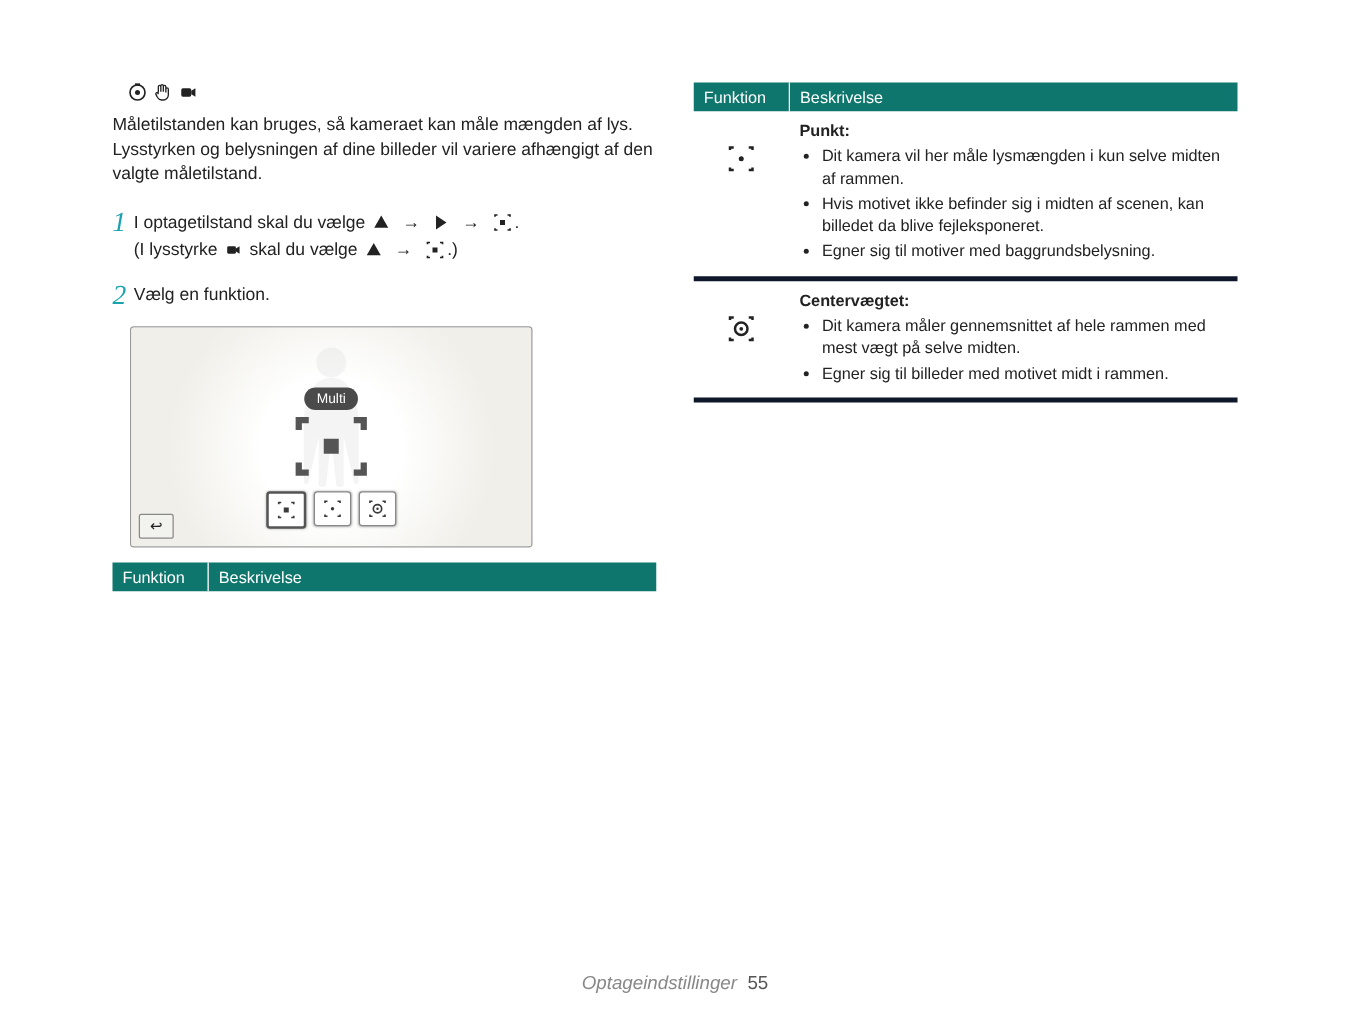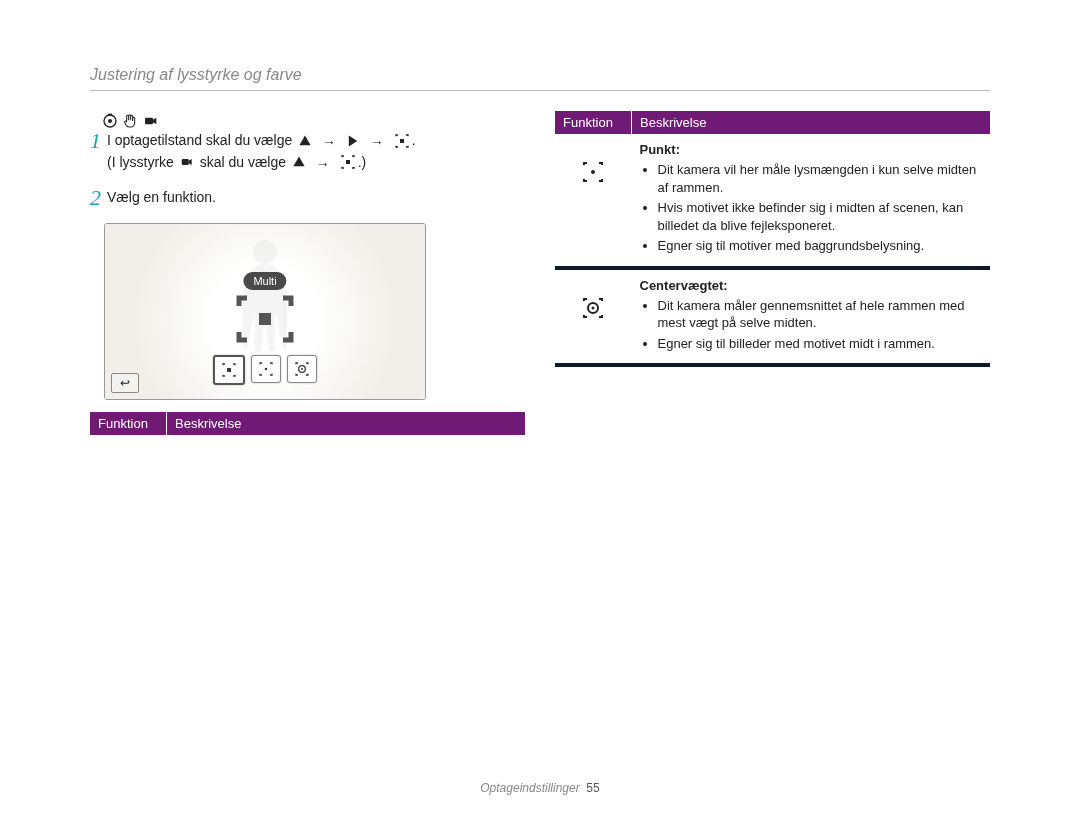--- a/index.html
+++ b/index.html
@@ -134,21 +134,21 @@
     display:flex; align-items:center; justify-content:center;
     font-size:12px;
   }
 
   table.func-table {
     border-collapse: collapse;
     width: 100%;
     font-size: 13px;
   }
   table.func-table th {
-    background: #701a75;
+    background: #0f766e;
     color: #fff;
     font-weight: 400;
     text-align: left;
     padding: 4px 8px;
   }
   table.func-table th.col1 {
     border-right: 1px solid #fff;
     width: 60px;
   }
   table.func-table td {
@@ -170,53 +170,53 @@
     margin-bottom: 3px;
     line-height: 1.35;
   }
   .bold { font-weight: bold; }
   .footer {
     position: absolute;
     bottom: 20px;
     width: 1080px;
     left:0;
     text-align: center;
-    font-size: 12px;
+    font-size: 15px;
     color: #555;
   }
   .footer .sec { font-style: italic; color:#888; }
   
   svg.icon16 { width:16px; height:16px; vertical-align:-3px; }
   svg.icon14 { width:14px; height:14px; vertical-align:-2px; }
 </style>
 </head>
 <body>
 
 <div class="page">
-  <div class="header">Justering af lysstyrke og farve</div>
 
   <div class="columns">
 
     <div class="col">
       <span class="title-icons">
         
         <svg class="icon16" viewBox="0 0 24 24">
             <circle cx="12" cy="12" r="9" fill="none" stroke="#222" stroke-width="2"></circle>
             <circle cx="12" cy="12" r="3" fill="#222"></circle>
             <rect x="9" y="1" width="6" height="3" fill="#222"></rect>
           </svg>
         <svg class="icon16" viewBox="0 0 24 24">
             <path d="M7 12 V5 a1.5 1.5 0 0 1 3 0 V11 M10 11 V4 a1.5 1.5 0 0 1 3 0 V11 M13 11 V5 a1.5 1.5 0 0 1 3 0 V12 M16 12 V8 a1.5 1.5 0 0 1 3 0 V15 a6 6 0 0 1 -6 6 h-2 a6 6 0 0 1 -5 -3 l-2 -4 a1.5 1.5 0 0 1 2.5 -1.5 L7 14" fill="none" stroke="#222" stroke-width="1.6"></path>
           </svg>
         <svg class="icon16" viewBox="0 0 24 24">
             <rect x="3" y="7" width="12" height="10" rx="2" fill="#222"></rect>
             <path d="M15 10 l5 -3 v10 l-5 -3 Z" fill="#222"></path>
           </svg>
       </span>
 
+      <p class="intro">Måletilstanden kan bruges, så kameraet kan måle mængden af lys. Lysstyrken og belysningen af dine billeder vil variere afhængigt af den valgte måletilstand.</p>
 
       <div class="steps">
         <div class="step">
           <div class="step-num">1</div>
           <div class="step-body">
             <span>I optagetilstand skal du vælge</span>
             <span class="inline-icon"><svg class="icon14" viewBox="0 0 10 10">
                   <path d="M5 1 L9 8 H1 Z" fill="#222"></path>
                 </svg></span>
             <span class="arrow">→</span>

